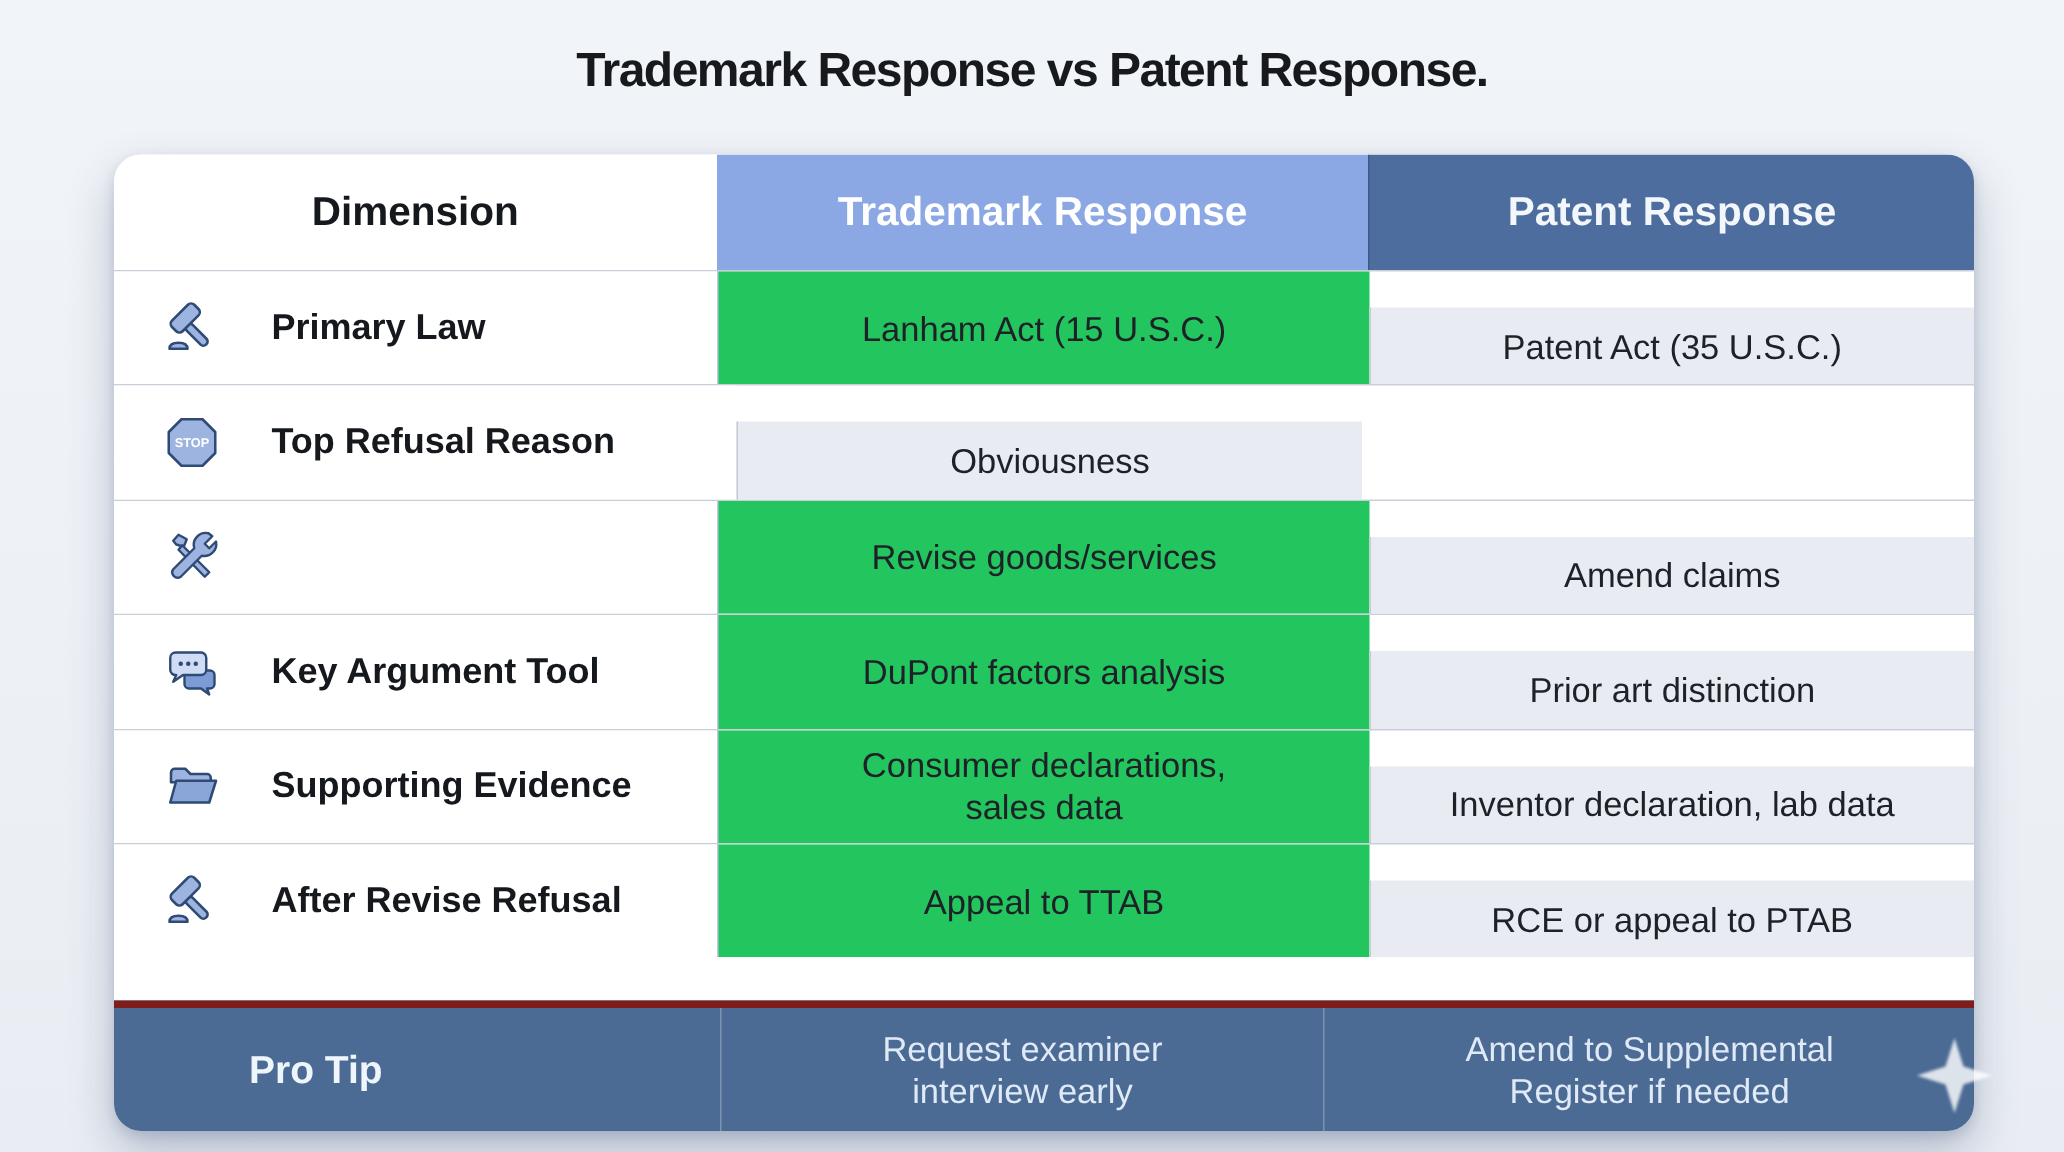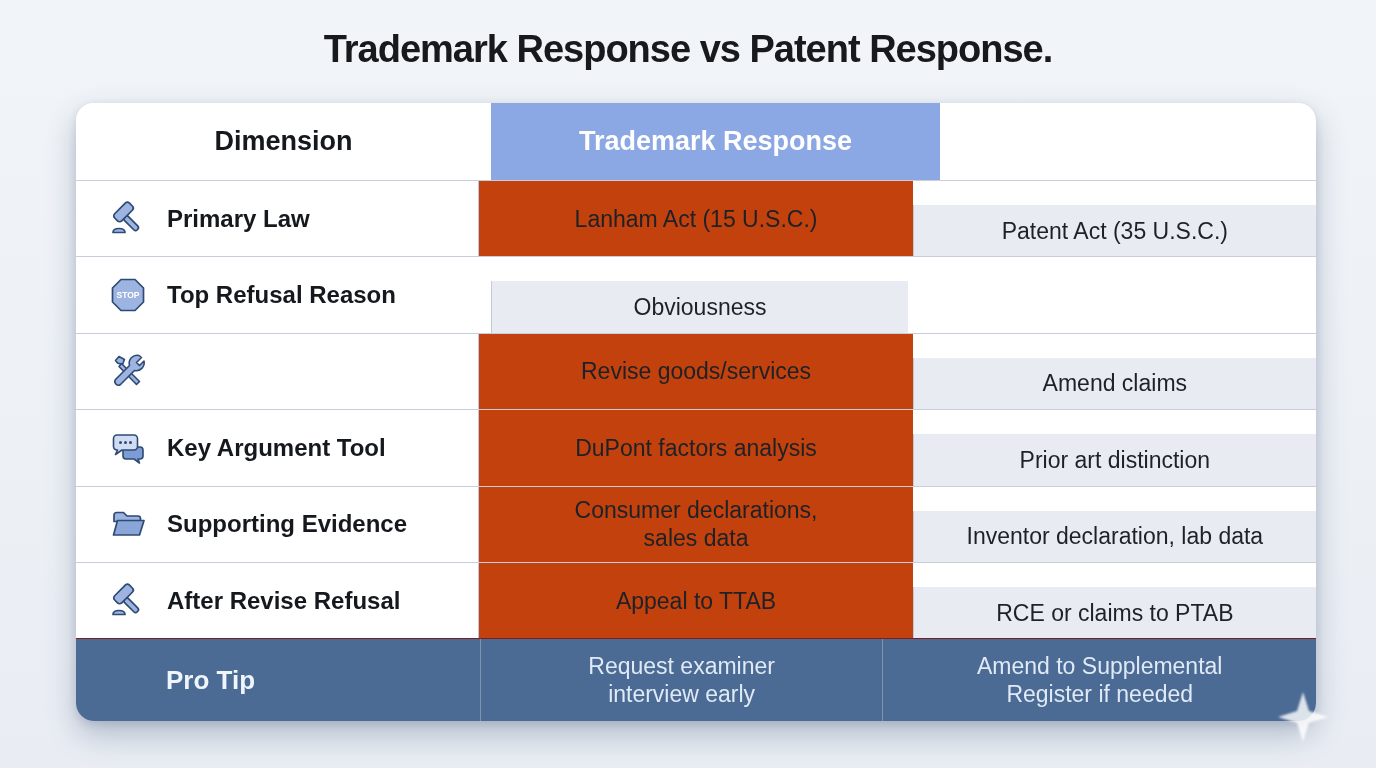--- a/index.html
+++ b/index.html
@@ -6,21 +6,21 @@
   body{
     width:1376px;height:768px;
     font-family:"Liberation Sans","DejaVu Sans",sans-serif;
     background:linear-gradient(180deg,#f1f4f8 0%,#edf1f6 55%,#e9edf3 100%);
     overflow:hidden;position:relative;
   }
   .page-title{
     margin:0;
     padding-top:28px;
     text-align:center;
-    font-size:38px;
+    font-size:32px;
     font-weight:700;
     letter-spacing:-1px;
     color:#17191d;
   }
   .tbl{
     position:absolute;left:76px;top:103px;
     width:1240px;
     border-radius:18px;
     overflow:hidden;
     box-shadow:0 14px 30px rgba(55,75,115,.30),0 3px 8px rgba(55,75,115,.16);
@@ -39,31 +39,31 @@
   .tr.head{height:77px;}
   .head .c1{background:#ffffff;color:#15181d;font-size:27px;font-weight:700;}
   .head .c2{background:#8ba7e4;color:#ffffff;font-size:27px;font-weight:700;}
   .head .c3{background:#4c6d9e;color:#f3f7fb;font-size:27px;font-weight:700;border-left:1px solid rgba(20,40,80,.28);}
   
   .tr.body{height:75.4px;border-top:1px solid #c9cfd9;}
   .body .c1{
     background:#ffffff;
     justify-content:flex-start;
     padding-left:32px;
-    gap:19px;
+    gap:33px;
     text-align:left;
   }
-  .body .c2{background:#c2410c;border-left:1px solid #bcc8e0;}
+  .body .c2{background:#22c55e;border-left:1px solid #bcc8e0;}
   .body .c3{background:#e8ebf1;border-left:1px solid #c4cad4;margin-top:24px;}
   .row-label{font-size:24px;font-weight:700;color:#15181d;}
   .cell-text{font-size:23px;color:#1e2127;line-height:1.22;}
   .body .c3 .cell-text{max-width:380px;}
   .cell-text.narrow{max-width:300px;text-align:center;}
   
-  .tr.foot{height:82px;border-top:1px solid #7f1d1d;background:#4b6a94;}
+  .tr.foot{height:82px;border-top:5px solid #7f1d1d;background:#4b6a94;margin-top:29px;}
   .foot .c1{justify-content:flex-start;padding-left:90px;text-align:left;}
   .foot .c1 .row-label{color:#eef5fb;font-size:26px;}
   .foot .c2,.foot .c3{border-left:1px solid rgba(255,255,255,.28);}
   .foot .cell-text{color:#dfeaf6;font-size:23px;}
   .foot .c2 .cell-text{max-width:310px;}
   .foot .c3 .cell-text{max-width:275px;}
   .icon{width:40px;height:40px;flex:0 0 40px;display:block;}
   .sparkle{
     position:absolute;left:1276px;top:690px;width:54px;height:54px;
     filter:blur(1px);opacity:.9;pointer-events:none;
@@ -76,20 +76,23 @@
 
 <div class="tbl">
 
   <div class="tr head">
     <div class="td c1">
         <span>Dimension</span>
       </div>
     <div class="td c2">
         <span>Trademark Response</span>
       </div>
+    <div class="td c3">
+        <span>Patent Response</span>
+      </div>
   </div>
 
   <div class="tr body">
     <div class="td c1">
       <svg class="icon" viewBox="0 0 40 40">
         <g fill="#9db3e0" stroke="#2e4a75" stroke-width="1.7" stroke-linejoin="round">
           <rect x="17" y="16" width="18" height="5.5" rx="2.5" transform="rotate(45 18 18)"></rect>
           <rect x="5" y="8" width="21" height="10" rx="3" transform="rotate(-45 15.5 13)"></rect>
           <path d="M5 33.5 Q5 29.5 11 29.5 Q17 29.5 17 33.5 Z"></path>
         </g>
@@ -184,21 +187,21 @@
           <rect x="5" y="8" width="21" height="10" rx="3" transform="rotate(-45 15.5 13)"></rect>
           <path d="M5 33.5 Q5 29.5 11 29.5 Q17 29.5 17 33.5 Z"></path>
         </g>
       </svg>
       <span class="row-label">After Revise Refusal</span>
     </div>
     <div class="td c2">
         <span class="cell-text">Appeal to TTAB</span>
       </div>
     <div class="td c3">
-        <span class="cell-text">RCE or claims to PTAB</span>
+        <span class="cell-text">RCE or appeal to PTAB</span>
       </div>
   </div>
 
   <div class="tr foot">
     <div class="td c1">
       <span class="row-label">Pro Tip</span>
     </div>
     <div class="td c3">
         <span class="cell-text">Request examiner interview early</span>
       </div>

